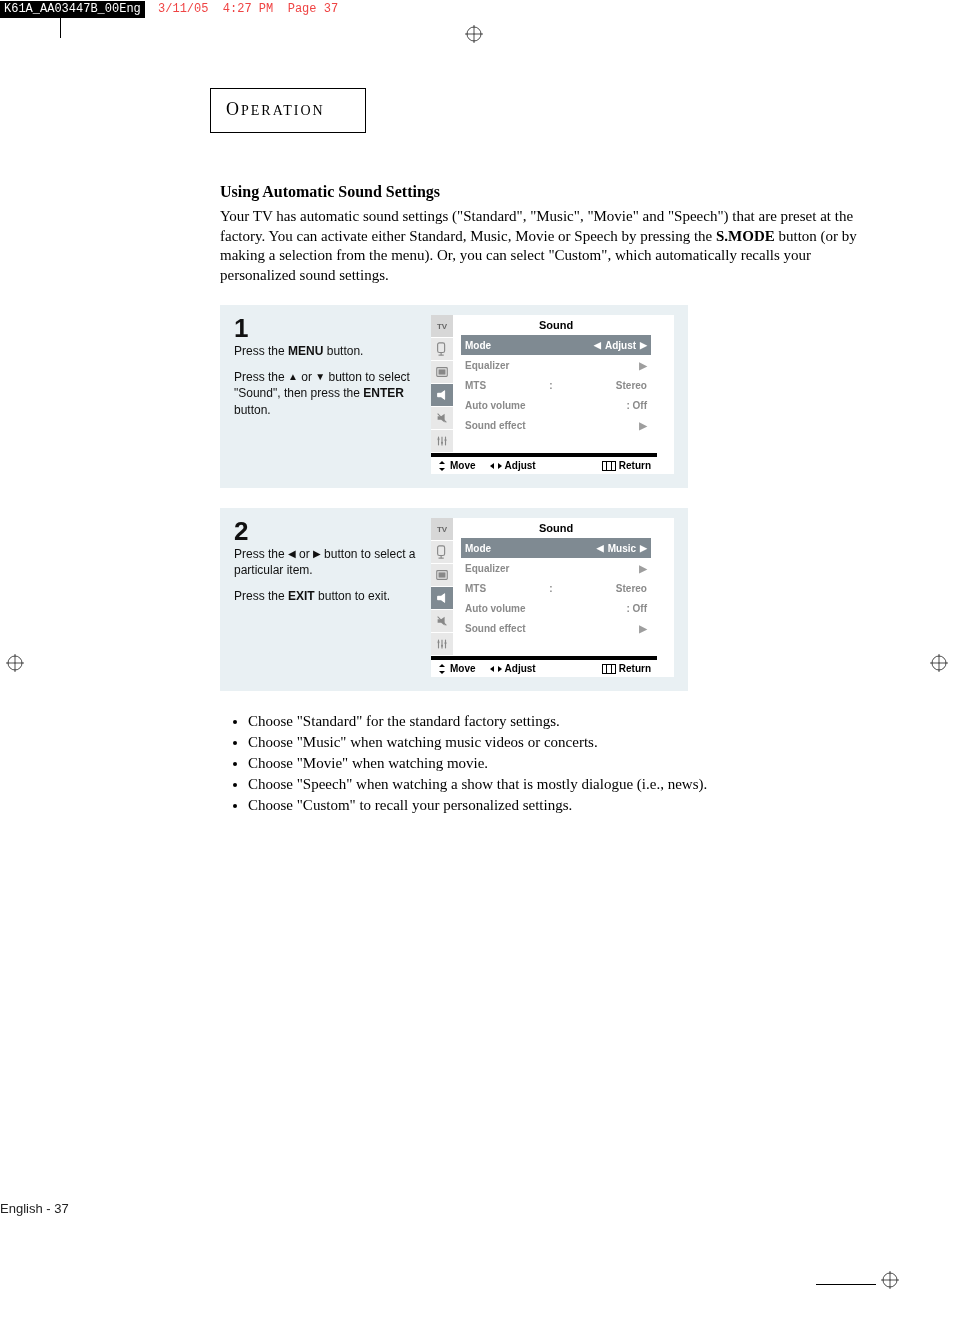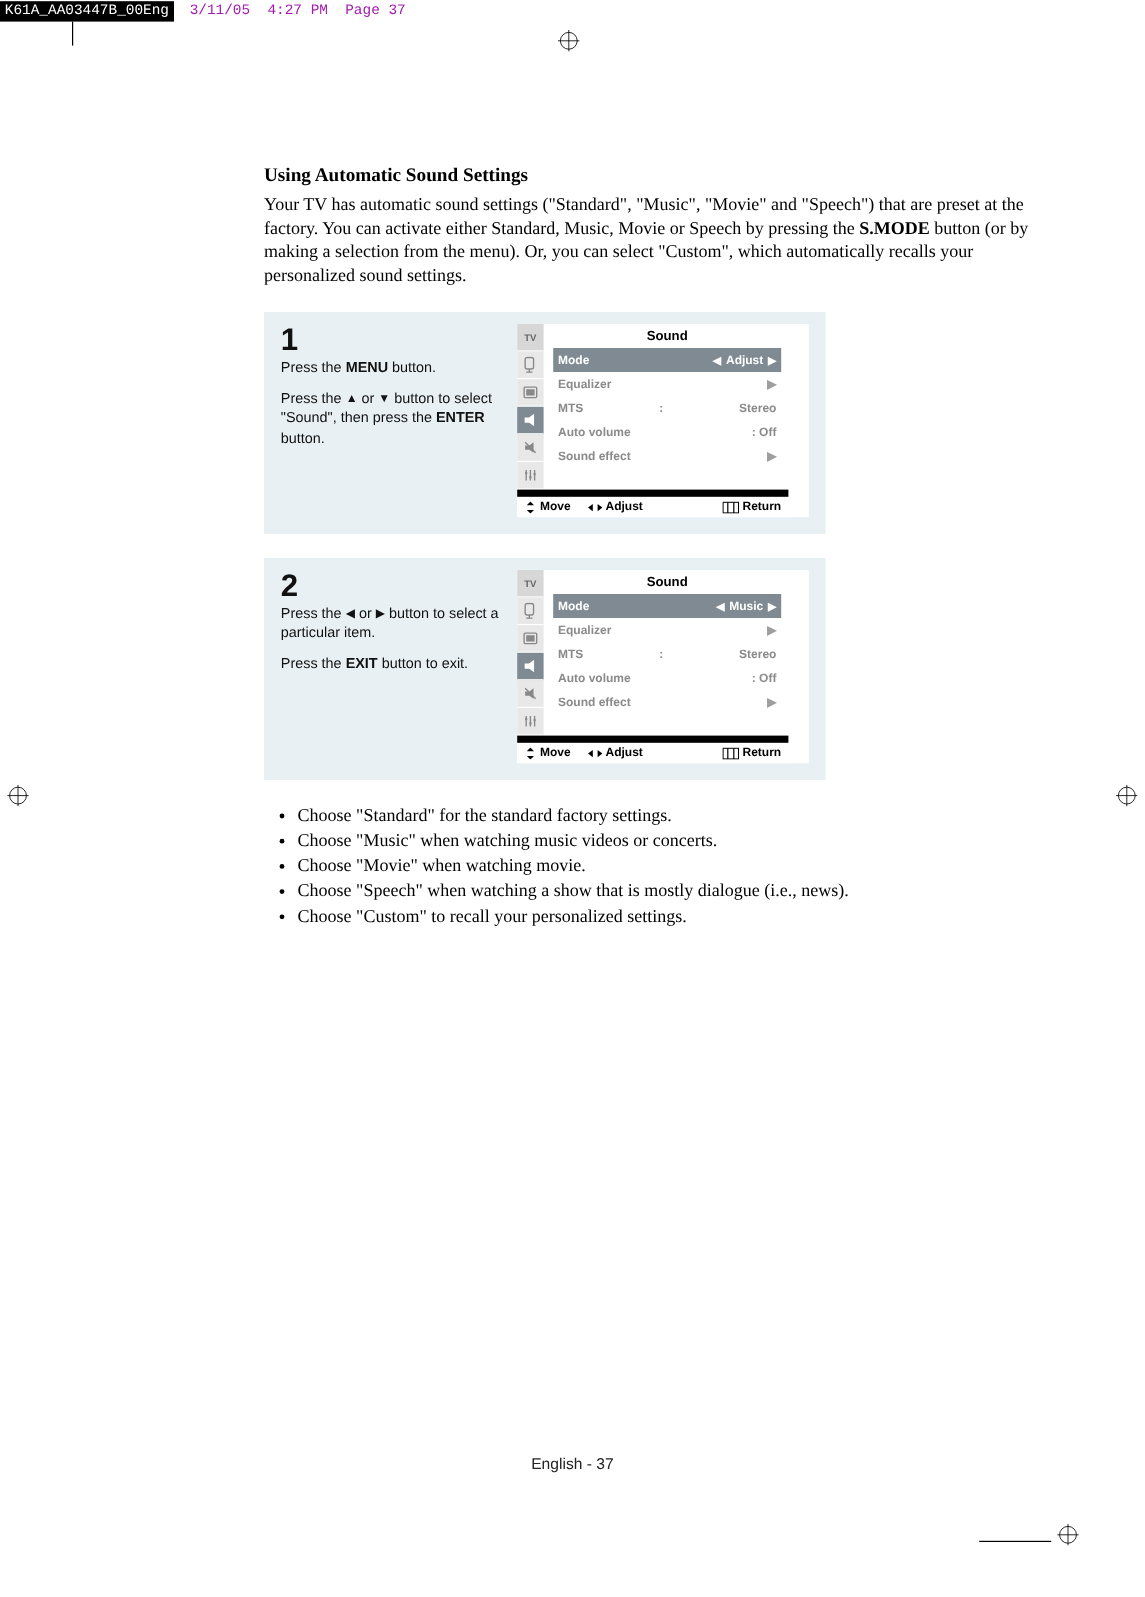--- a/index.html
+++ b/index.html
@@ -26,21 +26,21 @@
     display: inline-block;
     background: #000;
     color: #fff;
     padding: 0 4px;
     height: 17px;
     line-height: 17px;
   }
   .header-strip .rest {
     display: inline-block;
     padding-left: 6px;
-    color: #a21caf;
+    color: #ef4444;
   }
   .trim-left { position: absolute; top: 18px; left: 60px; width: 1px; height: 20px; background: #000; }
   .top-reg {
     position: absolute;
     top: 25px; left: 465px;
     width: 16px; height: 16px;
   }
   .top-reg svg { display: block; }
 
   .page-content {
@@ -167,21 +167,21 @@
   .menu-row.selected .val-box {
     color: #fff;
   }
   .menu-row .label {}
   .menu-row .val { font-size: 10px; }
   .menu-row .arrow-r { font-size: 10px; color:#9e9e9e; }
   .menu-row.selected .arrow-l, .menu-row.selected .arrow-r { color:#fff; }
   .valgroup { display:flex; align-items:center; gap:4px; }
   .valgroup .arrow-l, .valgroup .arrow-r { font-size: 9px; }
   .osd-footer {
-    border-top: 6px solid #000000;
+    border-top: 4px solid #000000;
     background: #fff;
     display: flex;
     align-items: flex-end;
     gap: 14px;
     padding: 3px 6px;
     font-size: 10px;
     color: #000;
     font-weight: bold;
   }
   .osd-footer .sym { display:inline-flex; align-items:center; gap:3px; }
@@ -191,23 +191,22 @@
     margin-top: 22px;
     margin-left: 120px;
     font-family: Georgia, "Times New Roman", serif;
     font-size: 15px;
   }
   .bullets li { margin-bottom: 4px; }
   .bullets ul { padding-left: 28px; margin:0; }
 
   .page-num {
     position: absolute;
-    bottom: 104px;
+    bottom: 115px;
     left: 0; right: 0;
-    text-align: center;
     font-size: 13px;
     font-family: Arial, Helvetica, sans-serif;
     color: #222;
   }
 
   .bottom-reg {
     position: absolute;
     bottom: 38px;
     right: 55px;
   }
@@ -260,20 +259,23 @@
 <div class="side-reg-right">
   <svg class="reg-svg" viewBox="0 0 18 18">
       <circle cx="9" cy="9" r="7" fill="none" stroke="#000" stroke-width="0.7"></circle>
       <line x1="0" y1="9" x2="18" y2="9" stroke="#000" stroke-width="0.7"></line>
       <line x1="9" y1="0" x2="9" y2="18" stroke="#000" stroke-width="0.7"></line>
     </svg>
 </div>
 
 <div class="page-content">
 
+  <div class="section-box">
+    O<span style="font-size:14px">PERATION</span>
+  </div>
 
   <div class="heading">Using Automatic Sound Settings</div>
 
   <div class="intro">
     <span>Your TV has automatic sound settings ("Standard", "Music", "Movie" and "Speech")  that are preset at the factory.  You can activate either Standard, Music, Movie or Speech by pressing the </span><b>S.MODE</b><span> button (or by making a selection from the menu). Or, you can select "Custom", which automatically recalls your personalized sound settings.</span>
   </div>
 
   <div id="steps-container">
       <div class="step-block">
         <div class="step-text">

